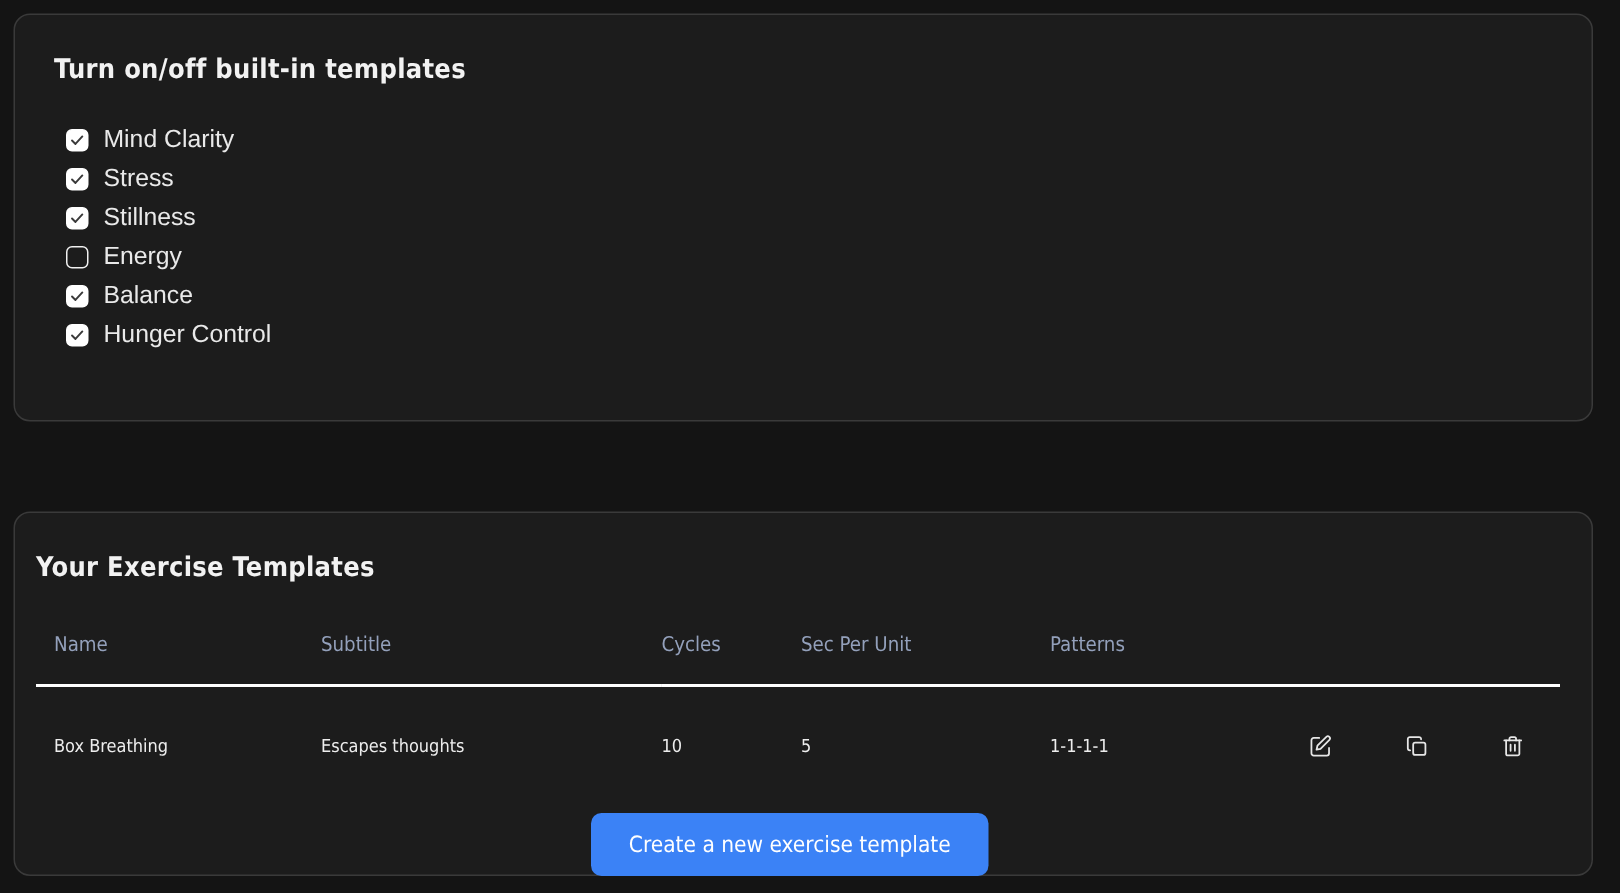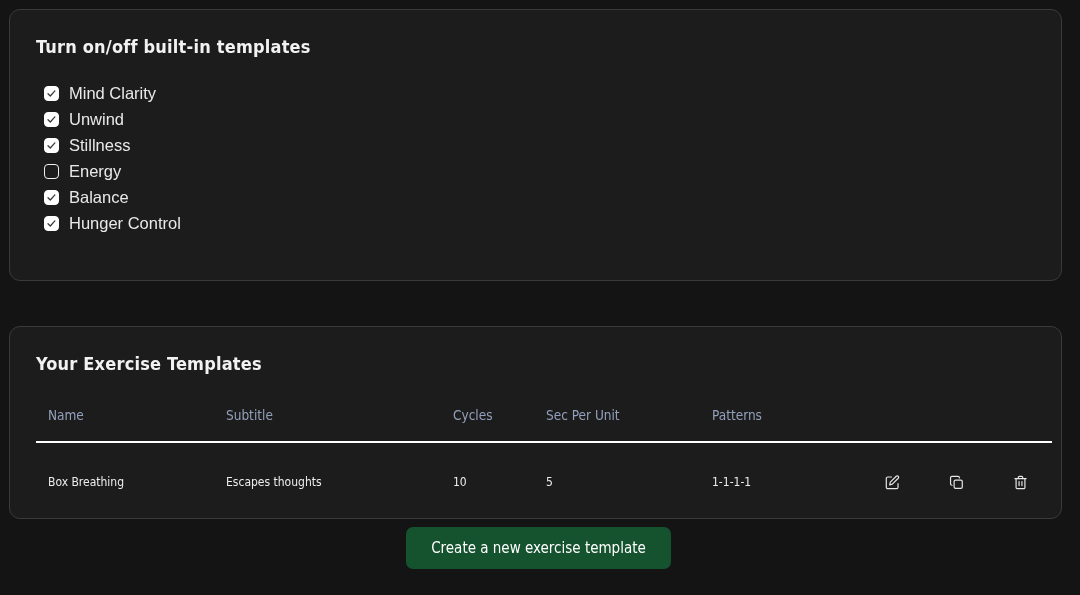--- a/index.html
+++ b/index.html
@@ -12,32 +12,32 @@
     overflow: hidden;
   }
 
   .page {
     width: 1080px;
     height: 595px;
     background: #141414;
     padding: 9px 18px 0 9px;
     display: flex;
     flex-direction: column;
-    gap: 45px;
+    gap: 60px;
   }
 
   .card {
     background: #1c1c1c;
     border: 1px solid #3a3a3a;
     border-radius: 11px;
     width: 1053px;
   }
 
   .card-templates { height: 272px; padding: 26px 0 0 26px; }
-  .card-exercises { height: 193px; padding: 26px 0 0 26px; }
+  .card-exercises { height: 243px; padding: 26px 0 0 14px; }
 
   .section-title {
     font-family: "Liberation Sans Narrow", "DejaVu Sans Condensed", "Liberation Sans", sans-serif;
     font-size: 18px;
     font-weight: 700;
     color: #f2f2f2;
     letter-spacing: 0.2px;
     white-space: nowrap;
   }
 
@@ -116,21 +116,21 @@
     background: none; border: none;
     cursor: pointer;
     color: #e6e6e6;
   }
   .icon-btn svg { display: block; }
 
   
   .btn-wrap { width: 1005px; display: flex; justify-content: center; margin-top: 32px; }
 
   .btn-create {
-    background: #14532d;
+    background: #3b82f6;
     color: #ffffff;
     border: none;
     border-radius: 7px;
     padding: 12px 25px;
     font-family: "Liberation Sans Narrow", "DejaVu Sans Condensed", "Liberation Sans", sans-serif;
     font-size: 15px;
     font-weight: 400;
     cursor: pointer;
     white-space: nowrap;
   }
@@ -153,21 +153,21 @@
         </span>
         <span class="toggle-label">Mind Clarity</span>
       </div>
 
       <div class="toggle-row">
         <span class="cbox on">
           <svg width="11" height="11" viewBox="0 0 12 12">
               <path d="M2.2 6.2 L4.7 8.7 L9.7 3.2" stroke="#3a3a3a" stroke-width="1.4" fill="none" stroke-linecap="round" stroke-linejoin="round"></path>
             </svg>
         </span>
-        <span class="toggle-label">Unwind</span>
+        <span class="toggle-label">Stress</span>
       </div>
 
       <div class="toggle-row">
         <span class="cbox on">
           <svg width="11" height="11" viewBox="0 0 12 12">
               <path d="M2.2 6.2 L4.7 8.7 L9.7 3.2" stroke="#3a3a3a" stroke-width="1.4" fill="none" stroke-linecap="round" stroke-linejoin="round"></path>
             </svg>
         </span>
         <span class="toggle-label">Stillness</span>
       </div>

